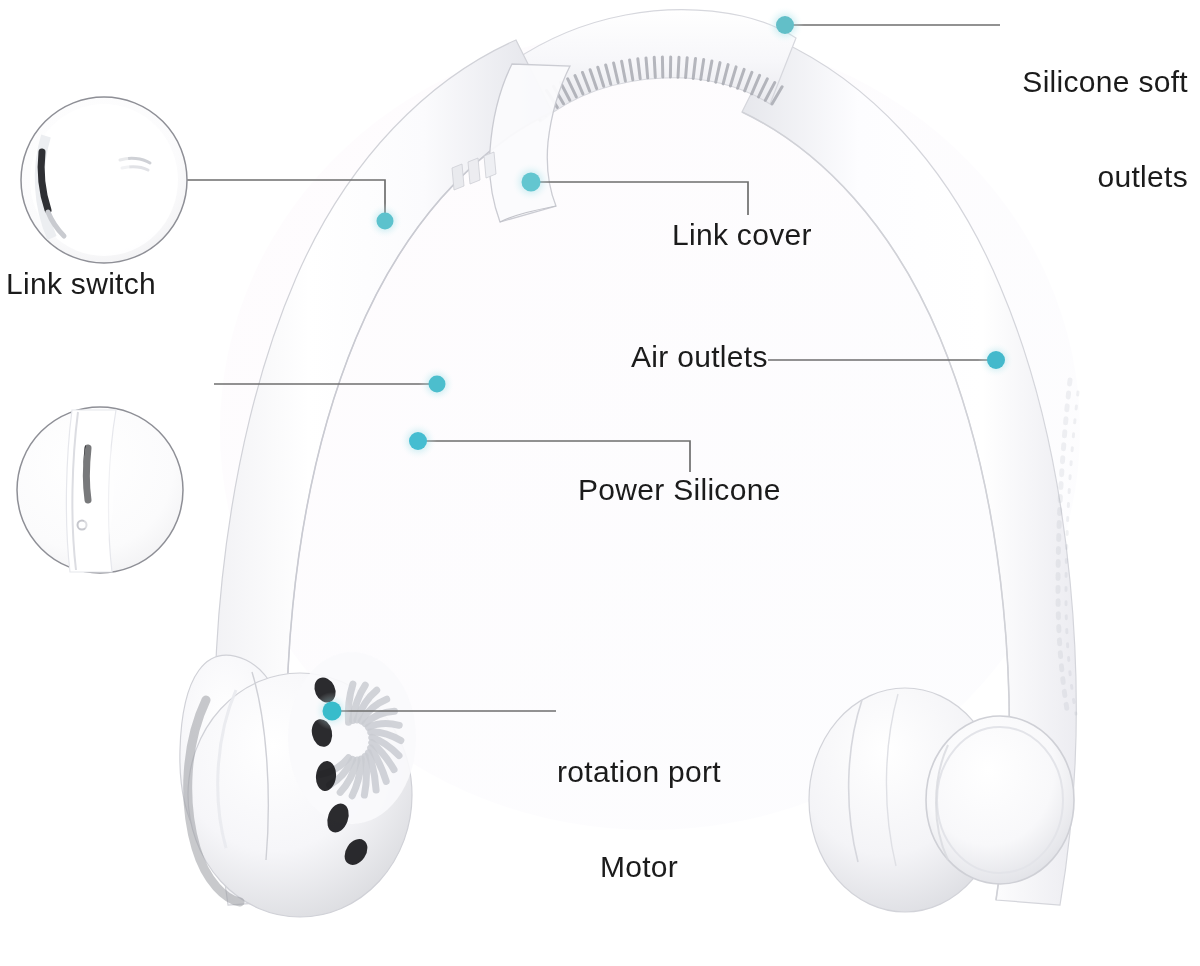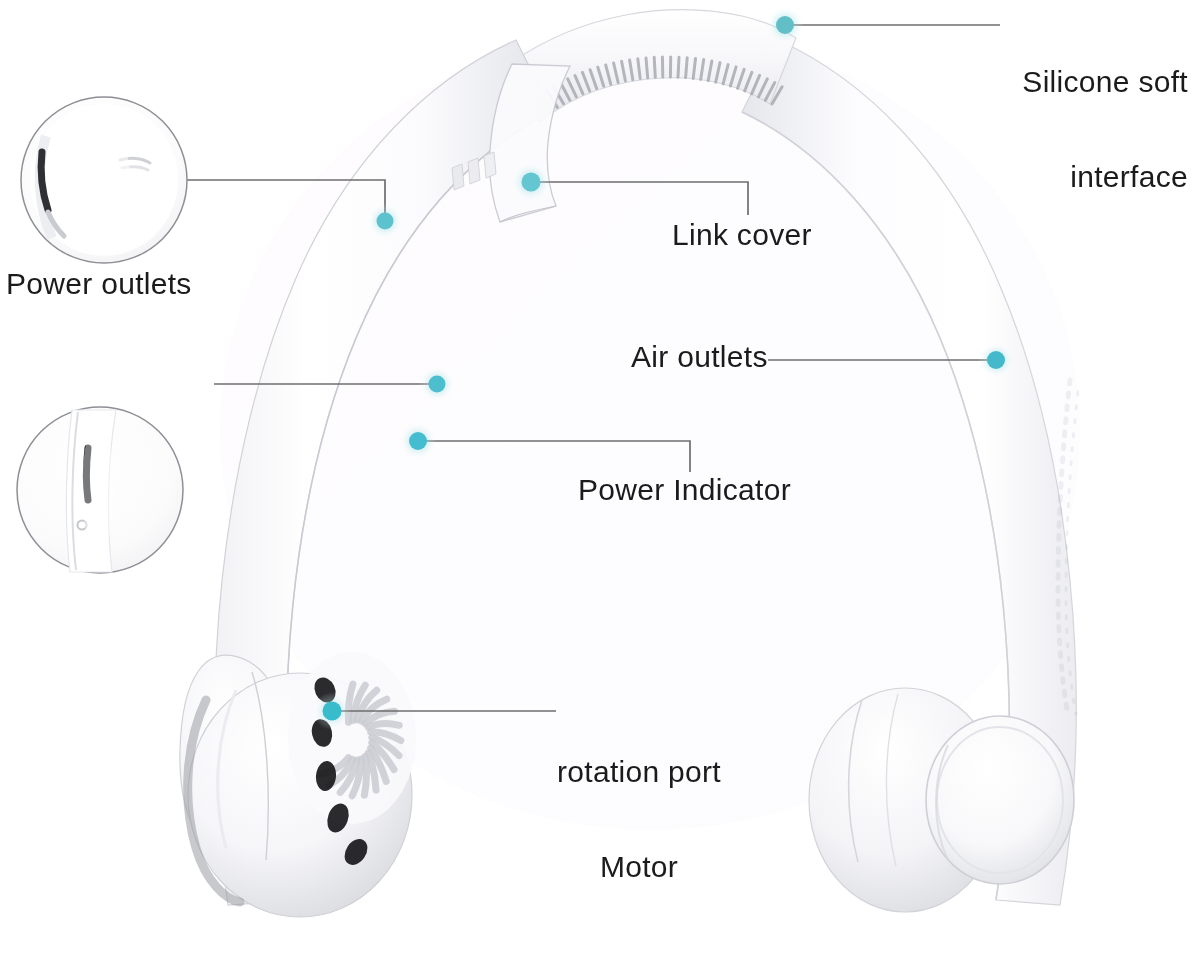--- a/index.html
+++ b/index.html
@@ -479,30 +479,30 @@
         <path d="M88,448 C86,466 86,486 88,500" fill="none" stroke="#1f2023" stroke-width="7" stroke-linecap="round"></path>
 
         <circle cx="82" cy="525" r="4.5" fill="none" stroke="#c6c7cd" stroke-width="2"></circle>
         <ellipse cx="98" cy="488" rx="16" ry="66" fill="#ffffff" opacity="0.4"></ellipse>
       </g>
     </g>
   </svg>
 
   <div class="callout-label two-line lbl-silicone">
     <div>Silicone soft</div>
-    <div>interface</div>
+    <div>outlets</div>
   </div>
 
   <div class="callout-label lbl-link-cover">Link cover</div>
 
   <div class="callout-label lbl-air-outlets">Air outlets</div>
 
-  <div class="callout-label lbl-power-indicator">Power Indicator</div>
+  <div class="callout-label lbl-power-indicator">Power Silicone</div>
 
   <div class="callout-label two-line lbl-motor">
     <div>rotation port</div>
     <div>Motor</div>
   </div>
 
-  <div class="callout-label lbl-power-switch">Power outlets</div>
+  <div class="callout-label lbl-power-switch">Link switch</div>
 
 
 </div>
 
 </body></html>

